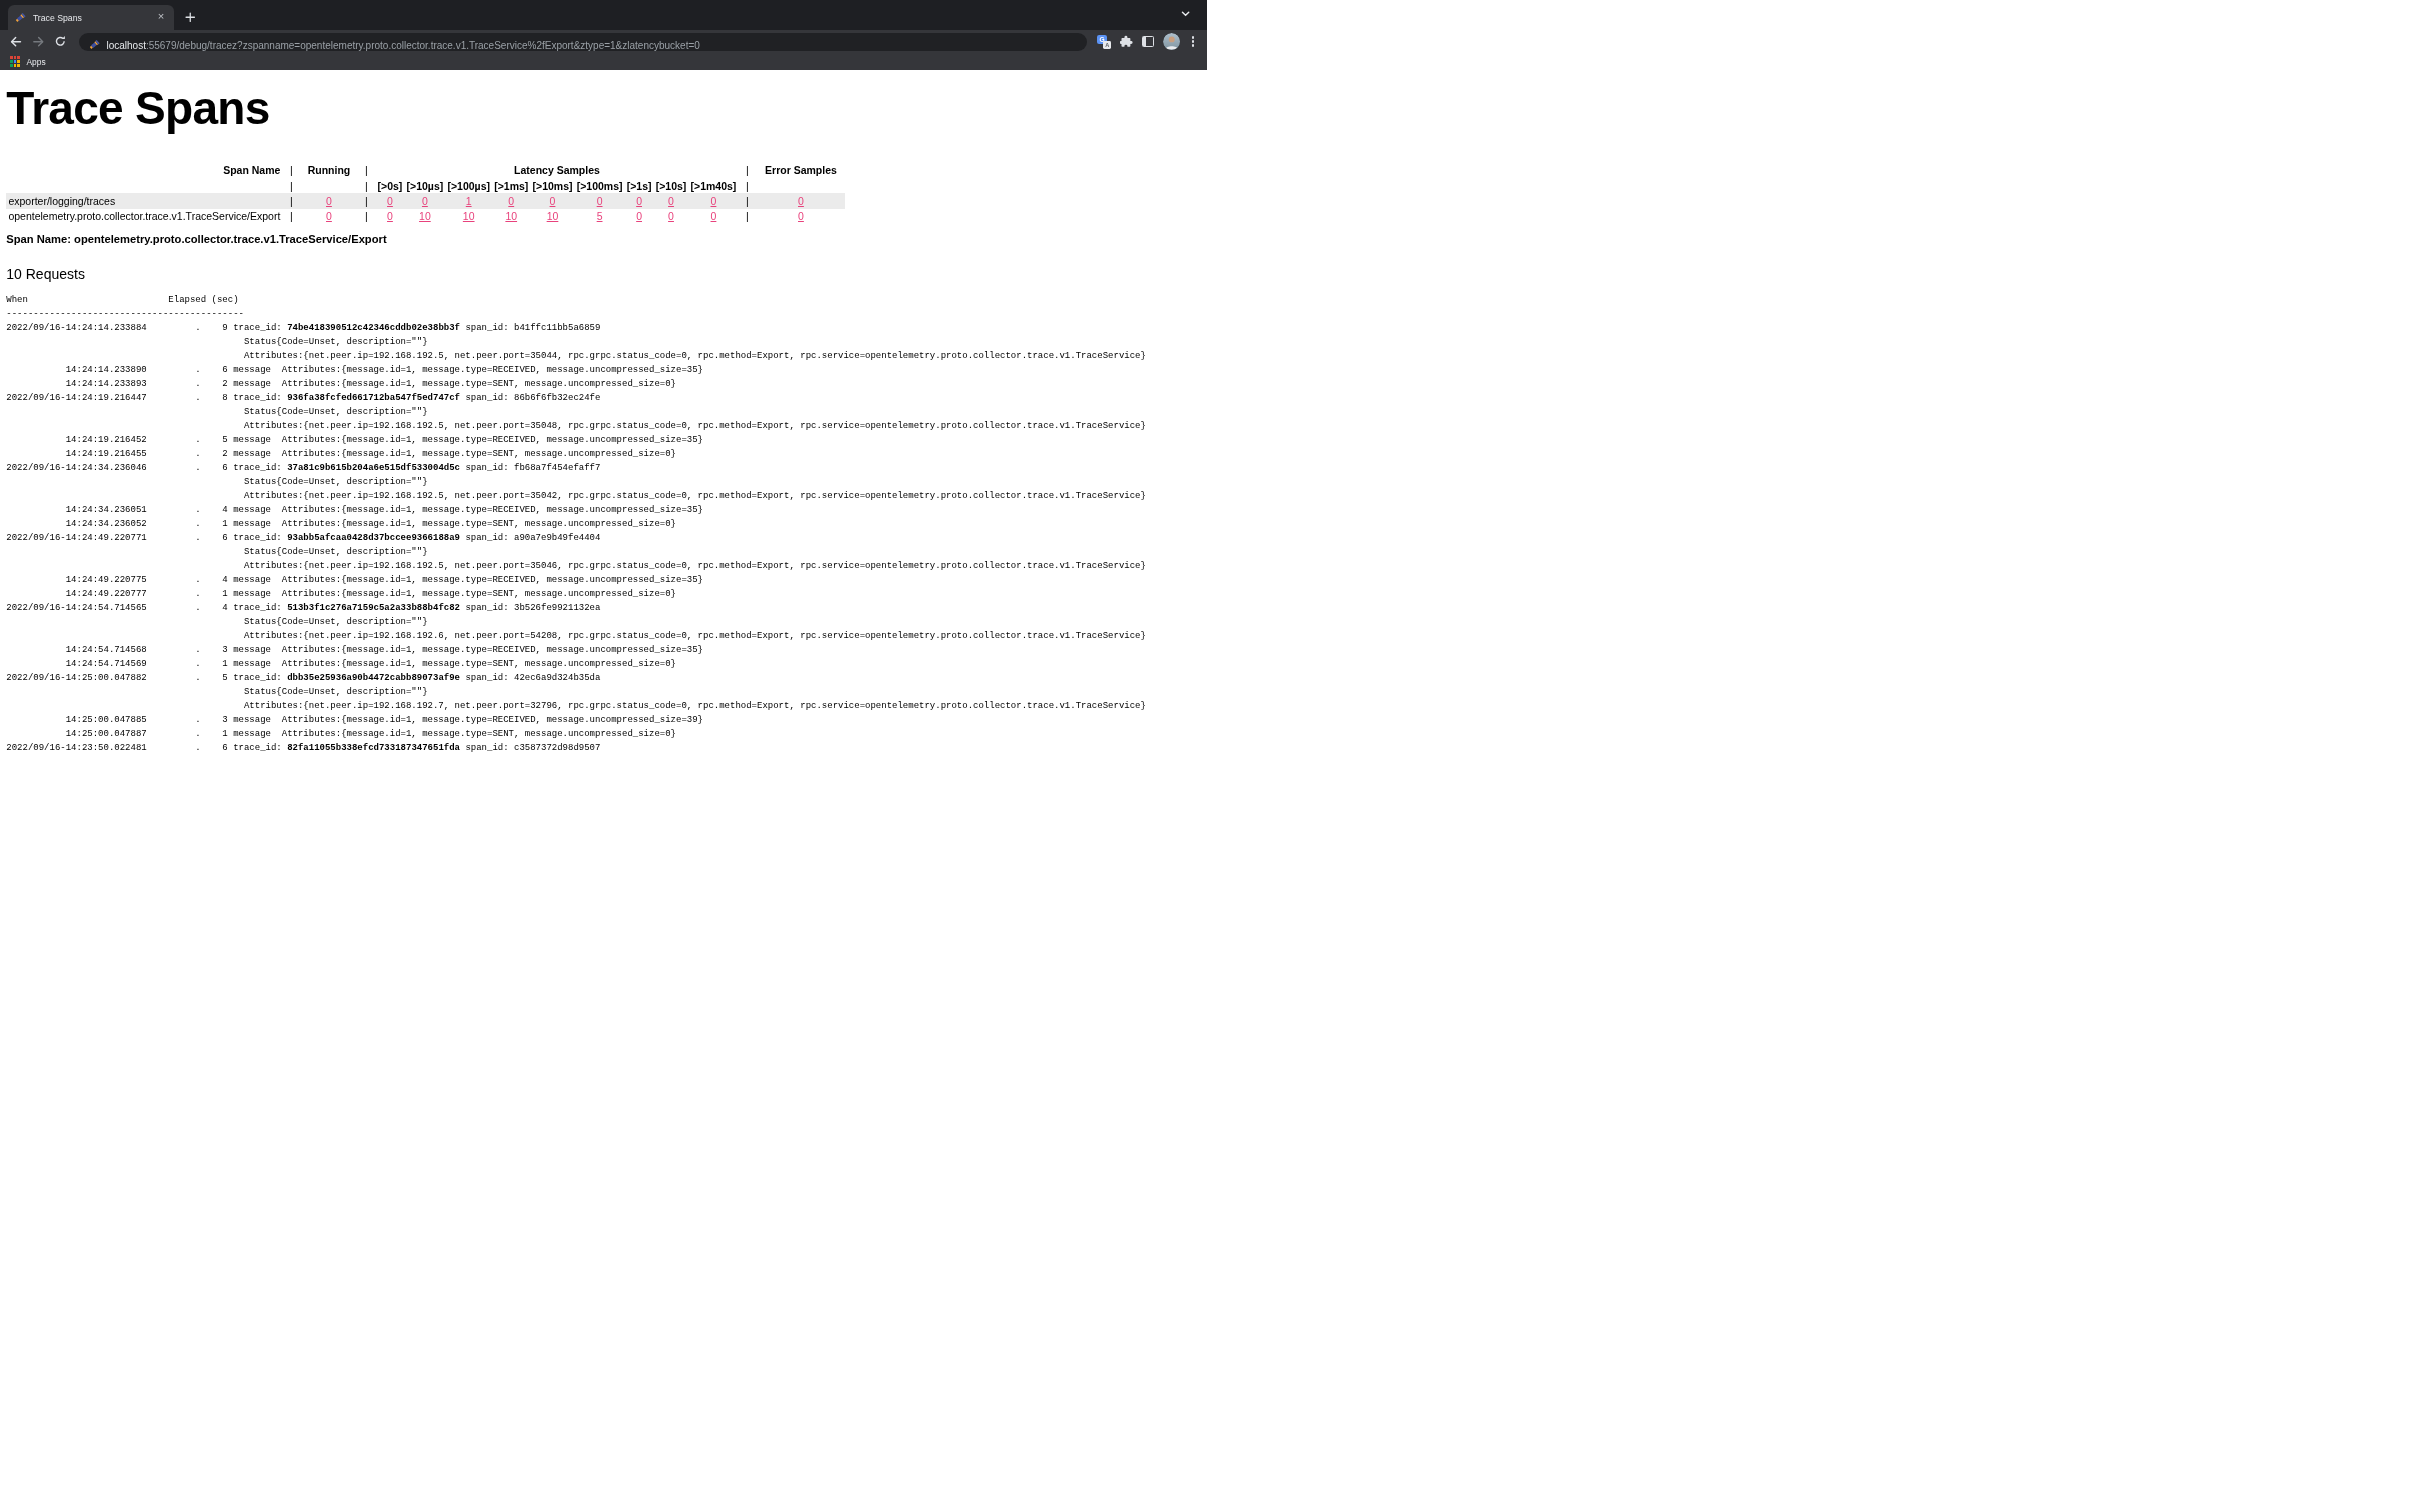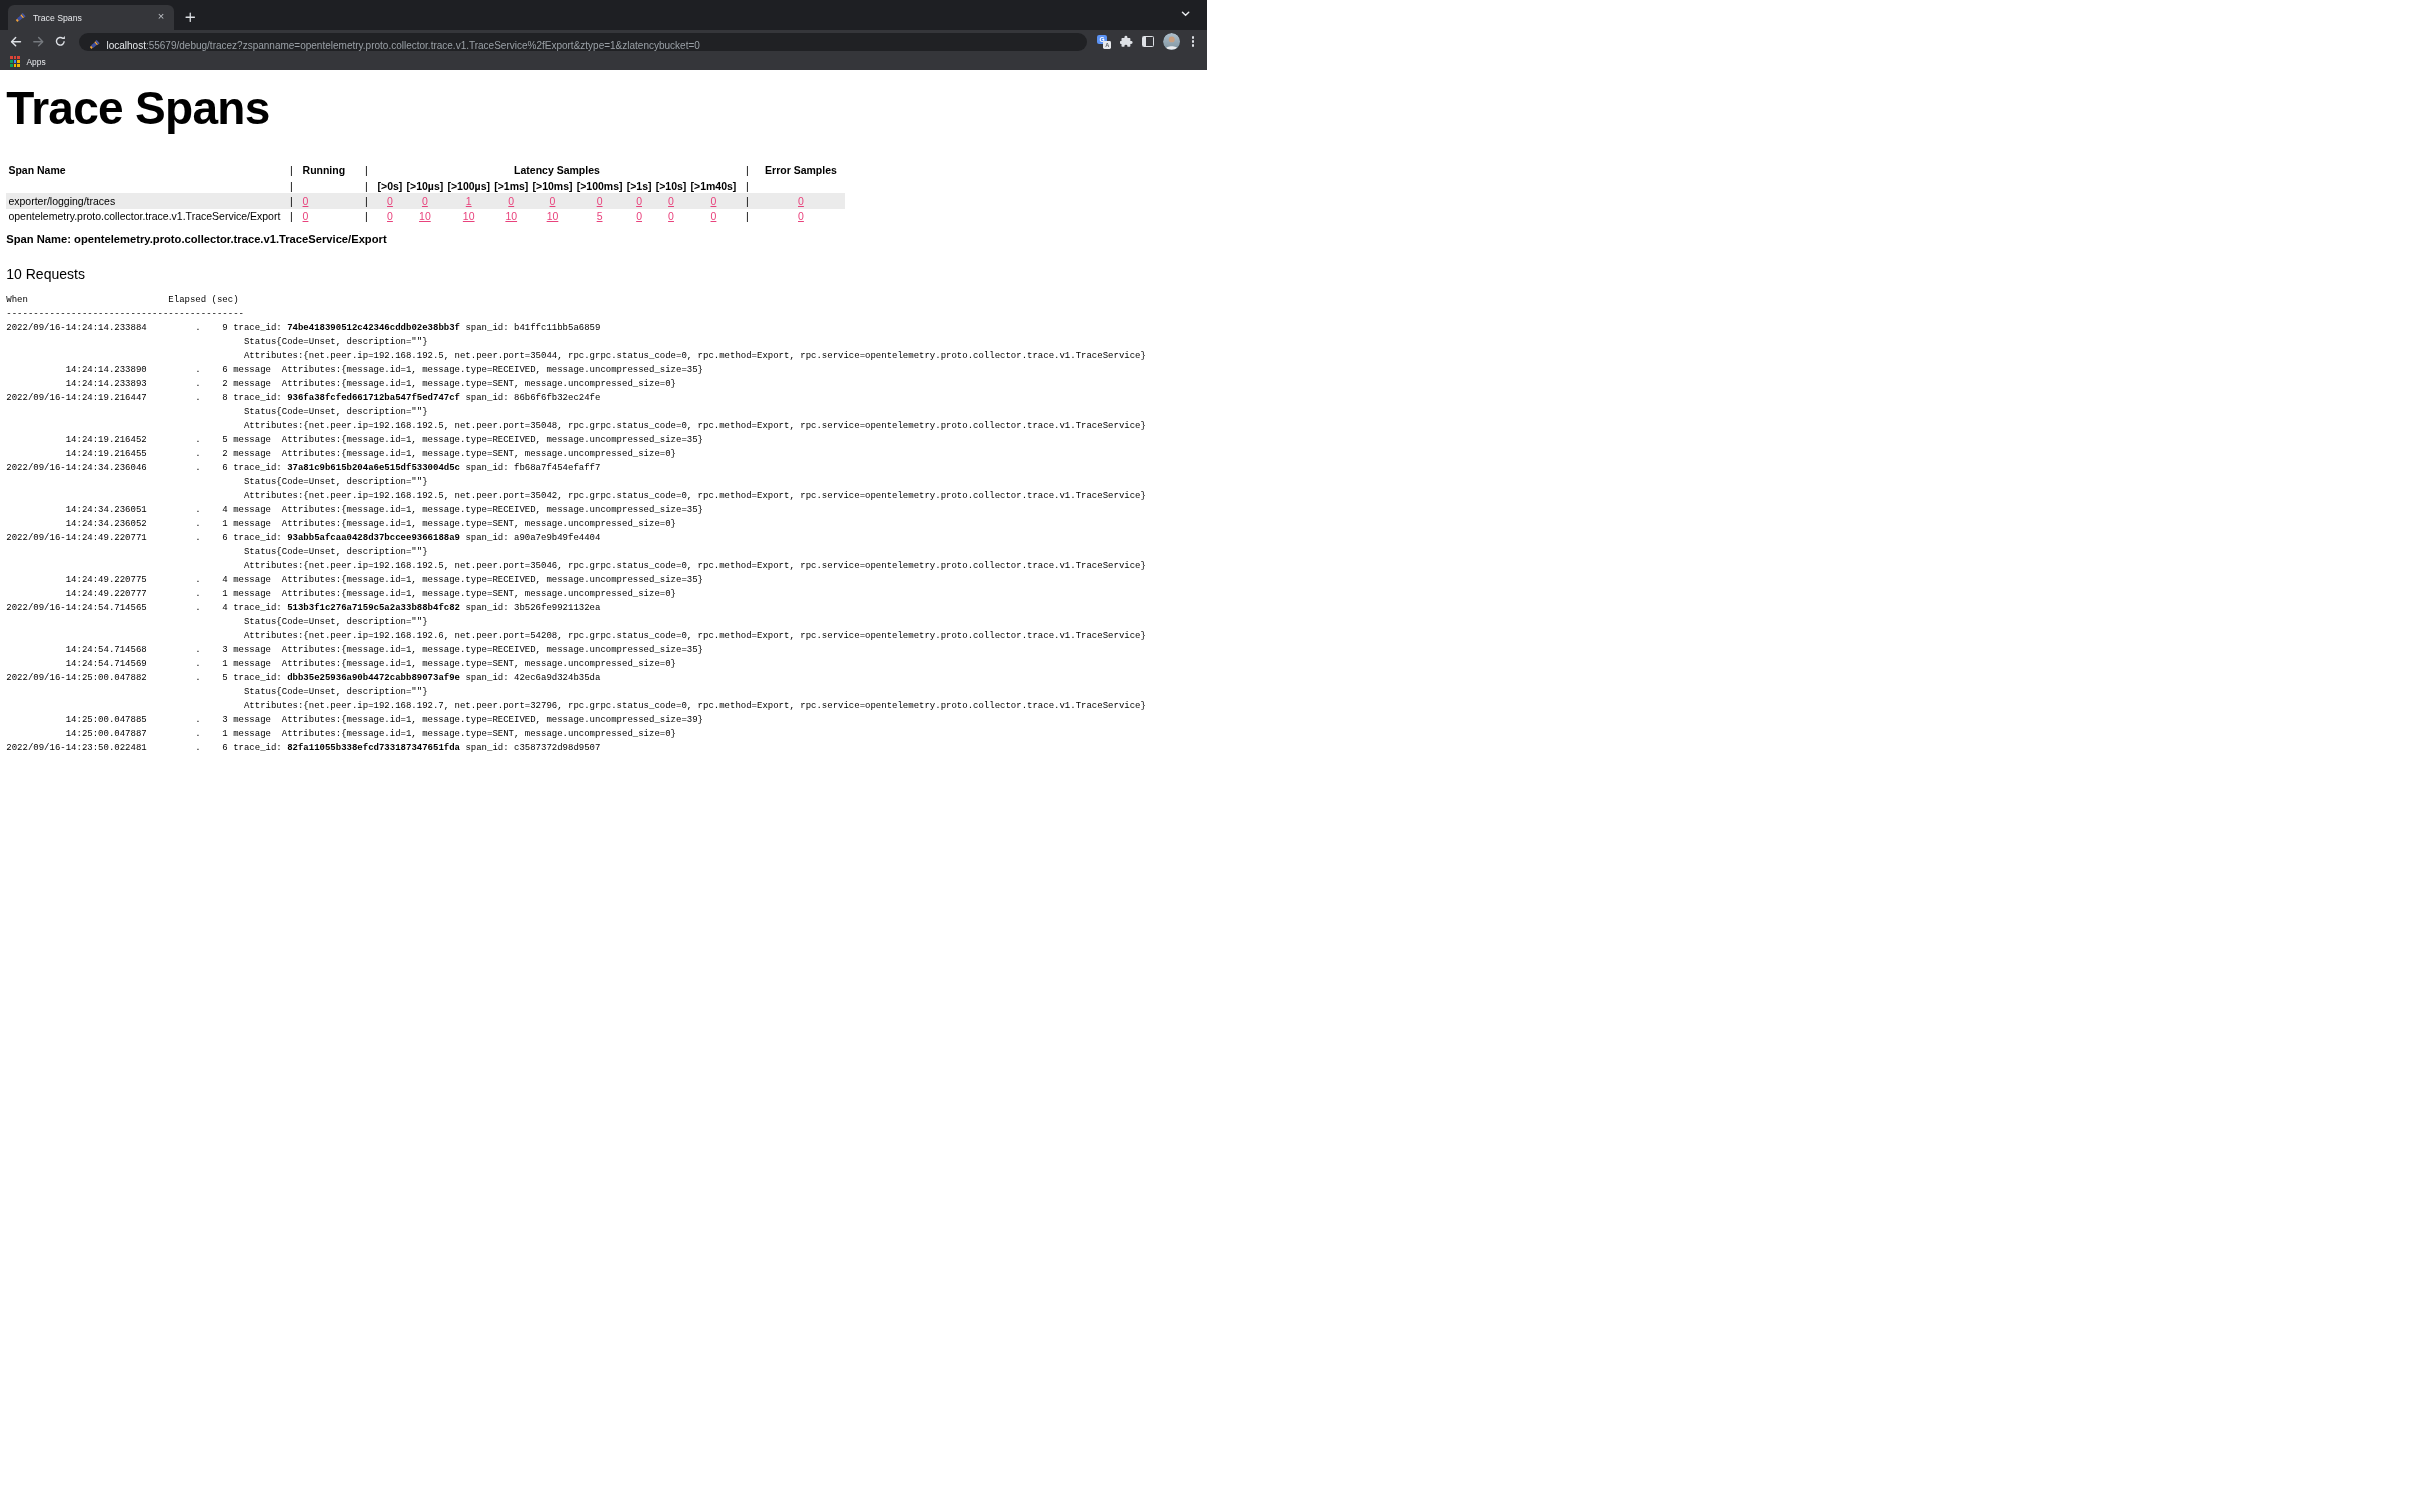--- a/index.html
+++ b/index.html
@@ -47,24 +47,24 @@
   .panel-icon i { position:absolute; left:0; top:0; bottom:0; width:3.5px; background:#dee1e6; display:block; }
 
   
   .page { padding:0 0 0 6.3px; background:#fff; }
   h1.title { font-size:46px; font-weight:bold; color:#000; margin:10.5px 0 0 0; letter-spacing:-0.7px; }
 
   table.spans { border-collapse:collapse; margin-top:28px; font-size:10.5px; color:#000; }
   table.spans td { padding:0 2.1px; height:15.4px; white-space:nowrap; vertical-align:middle; }
   td.c-name { min-width:261px; padding-left:0.7px; }
   td.c-pipe { width:18px; text-align:center; }
-  td.c-run  { width:57px; text-align:left; }
+  td.c-run  { width:57px; text-align:center; }
   td.c-bkt  { text-align:center; padding:0 2.1px; }
   td.c-err  { width:89px; text-align:center; }
-  .hd { font-weight:bold; }
+  .hd { font-weight:bold;text-align:right; }
   td.c-lat { text-align:center; font-weight:bold; }
   tr.zebra td { background:#ebebeb; }
   a.cnt { color:#e8427c; text-decoration:underline; cursor:pointer; }
 
   .spanline { font-size:11.2px; font-weight:bold; margin:9px 0 0 0; color:#000; }
   .reqline  { font-size:14px; margin:21px 0 0 0; color:#000; }
 
   pre.mono { margin:0; font-family:"Liberation Mono", monospace; font-size:9px; line-height:14px; color:#000; }
   pre.mono.head { margin-top:11.2px; }
   pre.mono b { font-weight:bold; }

